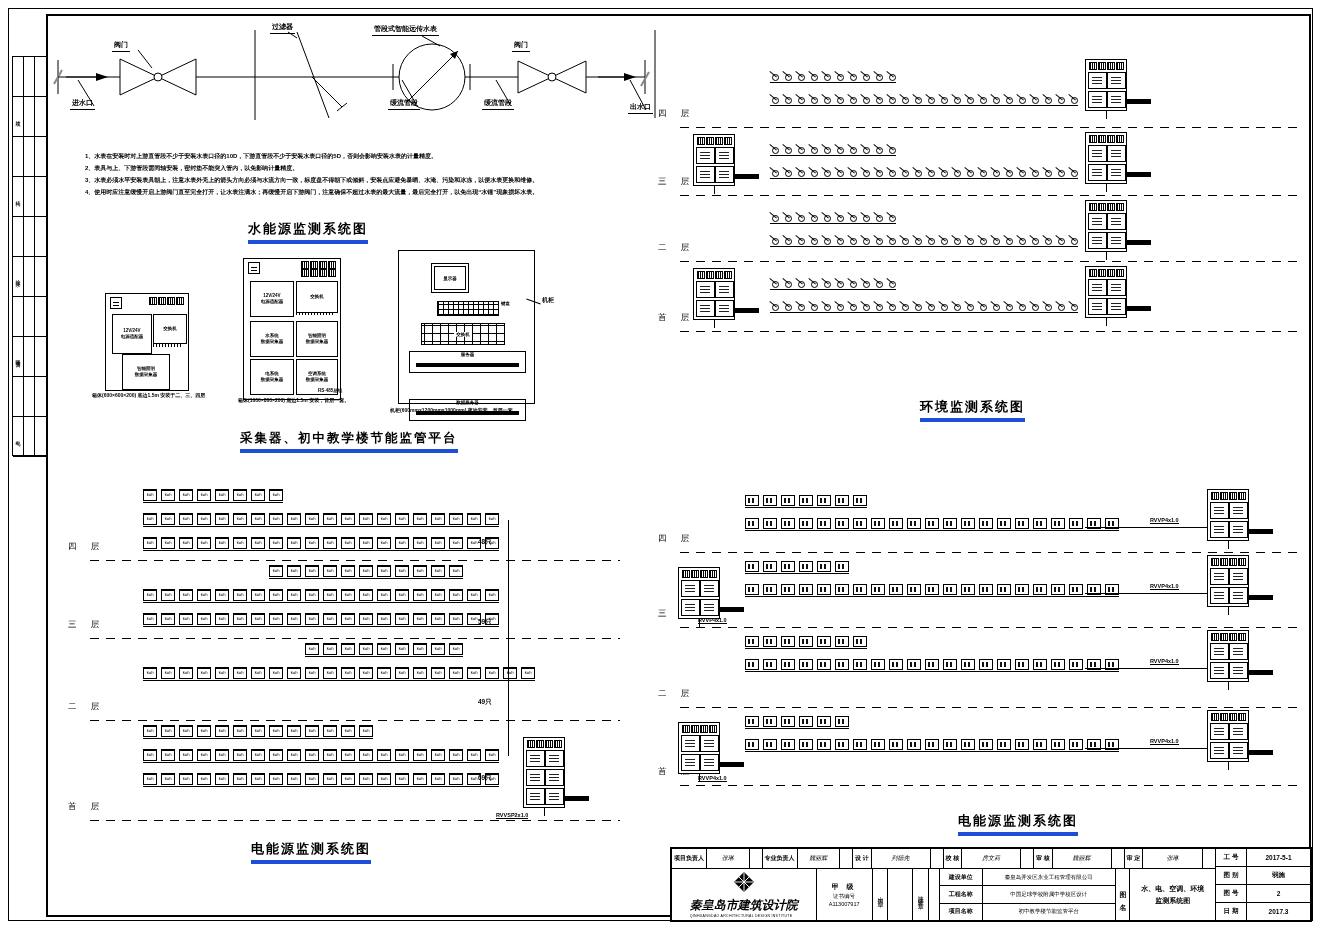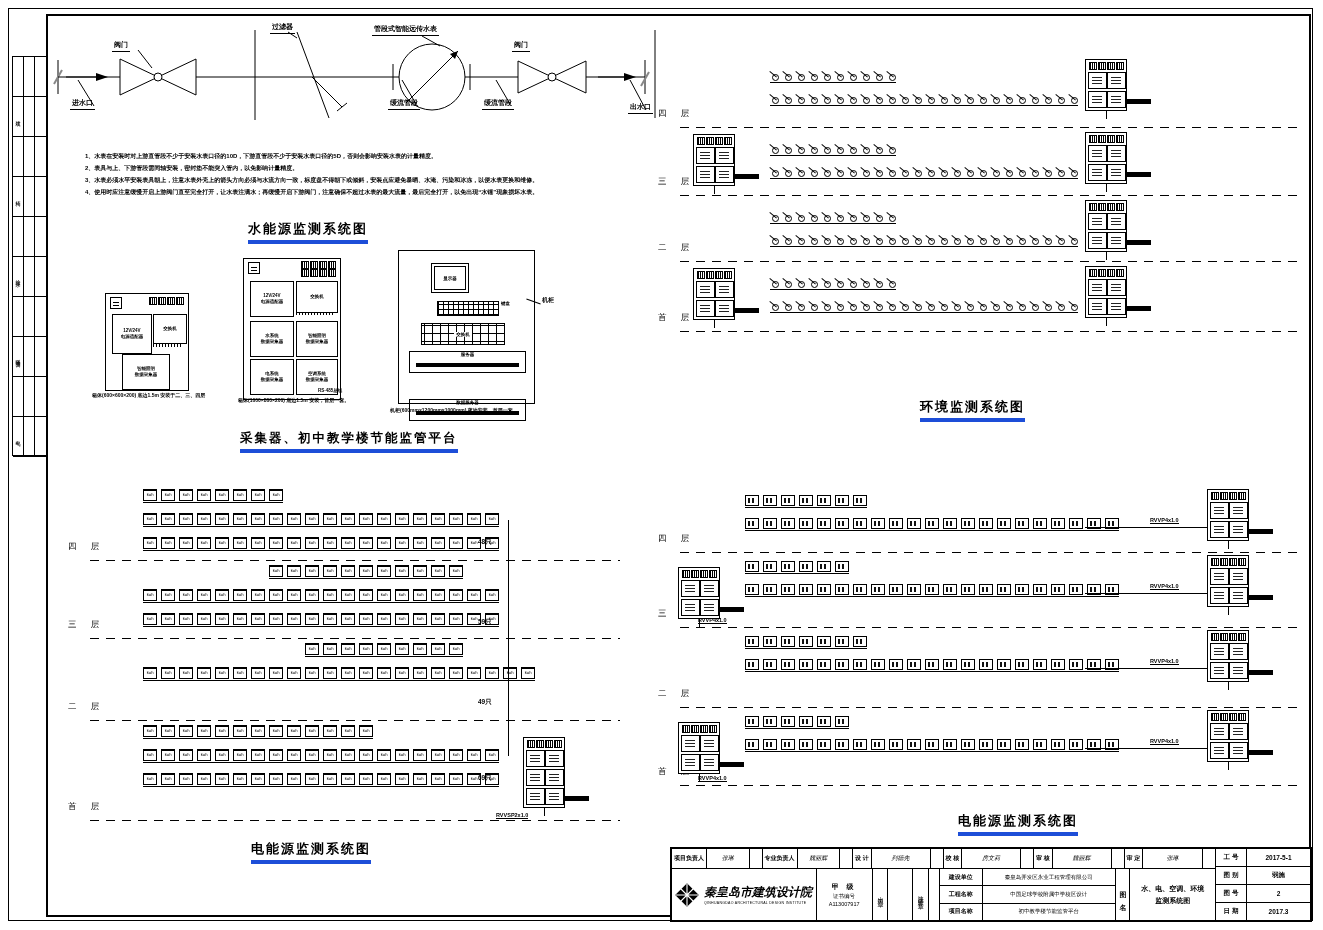--- a/index.html
+++ b/index.html
@@ -82,21 +82,21 @@
   .tb-left{flex:1;display:flex;flex-direction:column;min-width:0;}
   .tb-row1{height:19px;display:flex;border-bottom:1px solid #000;}
   .tb-trio{flex:1;display:flex;min-width:0;}
   .tb-h{border-right:1px solid #000;font-size:6px;display:flex;align-items:center;padding:0 2px;white-space:nowrap;font-weight:bold;}
   .tb-v{flex:1;border-right:1px solid #000;font-size:6px;display:flex;align-items:center;justify-content:center;
         font-family:"Liberation Serif",serif;font-style:italic;white-space:nowrap;min-width:0;overflow:hidden;}
   .tb-b{width:12px;border-right:1px solid #000;}
   .tb-trio:last-child .tb-b{border-right:0;}
   .tb-row2{flex:1;display:flex;min-height:0;}
   .tb-cell{border-right:1px solid #000;min-width:0;}
-  .tb-logo{width:142px;display:flex;align-items:center;gap:4px;padding:2px;}
+  .tb-logo{width:142px;display:flex;align-items:center;gap:4px;padding:2px;flex-direction:column;}
   .cname{font-family:"Liberation Serif",serif;font-weight:bold;font-style:italic;font-size:12px;white-space:nowrap;}
   .cen{font-size:3.5px;letter-spacing:0.3px;white-space:nowrap;}
   .tb-cert{width:56px;display:flex;flex-direction:column;align-items:center;justify-content:center;gap:1px;}
   .tb-cert .g{font-size:7px;font-weight:bold;letter-spacing:3px;}
   .tb-cert .c{font-size:5.5px;}
   .tb-stamp{width:15px;display:flex;align-items:center;justify-content:center;}
   .tb-stamp span{writing-mode:vertical-rl;font-size:6px;letter-spacing:2px;}
   .tb-blank1{width:24px;} .tb-blank2{flex:1;min-width:10px;}
   .tb-proj{width:178px;display:flex;flex-direction:column;}
   .tb-proj-row{flex:1;display:flex;border-bottom:1px solid #000;min-height:0;}

